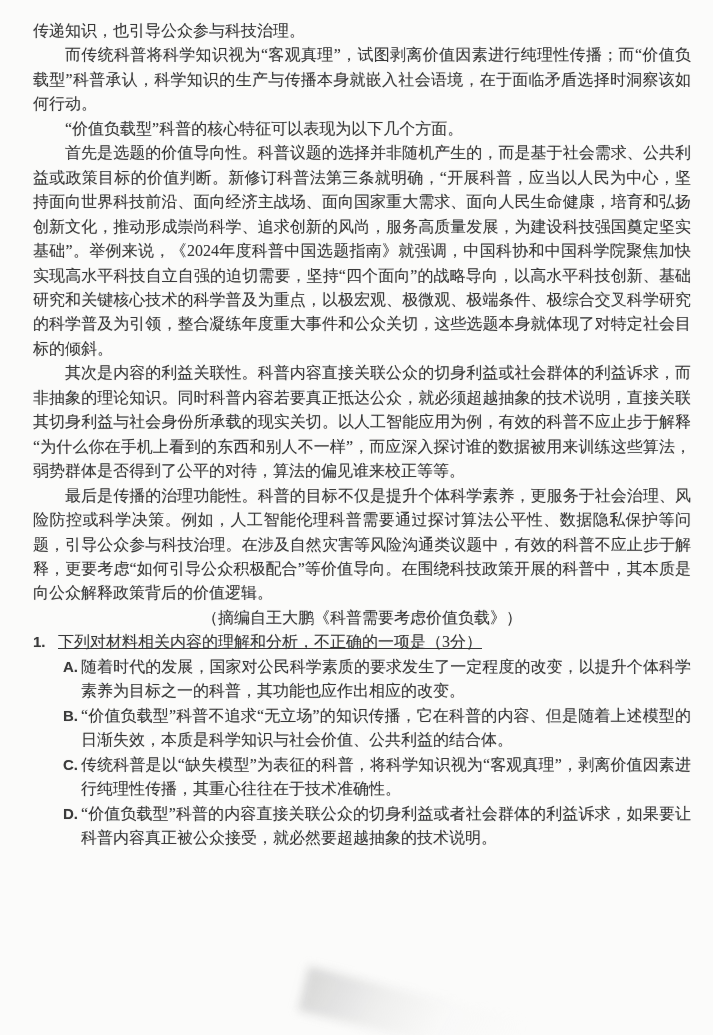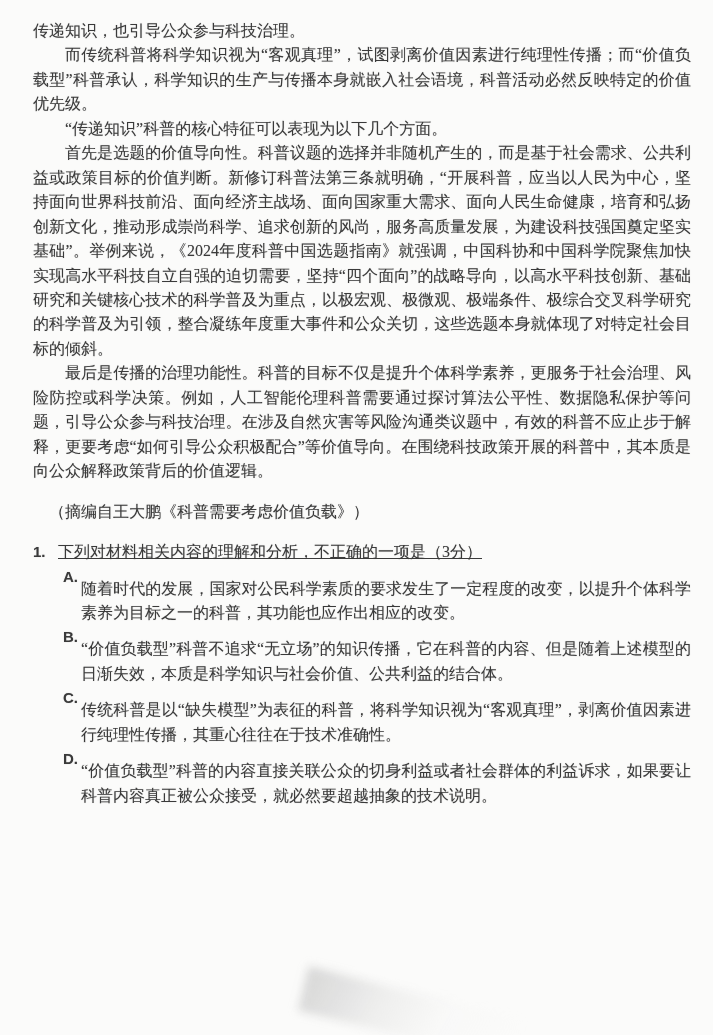--- a/index.html
+++ b/index.html
@@ -17,40 +17,40 @@
     top: 19px;
     left: 33px;
     right: 22px;
     font-size: 16px;
     line-height: 24.45px;
     text-align: justify;
     text-shadow: 0 0 1px rgba(80,80,80,0.35);
   }
   .para { margin: 0; text-indent: 2em; }
   .para.no-indent { text-indent: 0; }
-  .attribution { margin: 16px; text-align: left; text-indent: 0; }
+  .attribution { margin: 0; text-align: center; text-indent: 0; }
   .stem { display: flex; margin: 0; }
   .qnum {
     flex: none;
     width: 25px;
     font-family: "Liberation Sans", sans-serif;
     font-weight: 700;
     font-size: 15px;
   }
   .qtext { flex: 1; text-align: justify; text-decoration: underline; }
   .options { margin: 0; }
   .option { display: flex; padding-left: 30px; }
   .opt-label {
     flex: none;
     width: 18px;
     font-family: "Liberation Sans", sans-serif;
     font-weight: 700;
     font-size: 15px;
   }
-  .opt-text { flex: 1; text-align: justify; margin-top: 12px; }
+  .opt-text { flex: 1; text-align: justify; }
   
   .scan-shadow {
     position: absolute;
     top: 992px;
     left: 300px;
     width: 220px;
     height: 46px;
     background: linear-gradient(105deg,
       rgba(170,170,170,0.45) 0%,
       rgba(205,205,205,0.28) 35%,
@@ -61,23 +61,24 @@
     pointer-events: none;
   }
 </style>
 </head>
 <body>
 
 <div class="page">
   <div class="content">
 
     <p class="para no-indent">传递知识，也引导公众参与科技治理。</p>
-    <p class="para">而传统科普将科学知识视为“客观真理”，试图剥离价值因素进行纯理性传播；而“价值负载型”科普承认，科学知识的生产与传播本身就嵌入社会语境，科普活动必然反映特定的价值优先级。</p>
-    <p class="para">“传递知识”科普的核心特征可以表现为以下几个方面。</p>
+    <p class="para">而传统科普将科学知识视为“客观真理”，试图剥离价值因素进行纯理性传播；而“价值负载型”科普承认，科学知识的生产与传播本身就嵌入社会语境，在于面临矛盾选择时洞察该如何行动。</p>
+    <p class="para">“价值负载型”科普的核心特征可以表现为以下几个方面。</p>
     <p class="para">首先是选题的价值导向性。科普议题的选择并非随机产生的，而是基于社会需求、公共利益或政策目标的价值判断。新修订科普法第三条就明确，“开展科普，应当以人民为中心，坚持面向世界科技前沿、面向经济主战场、面向国家重大需求、面向人民生命健康，培育和弘扬创新文化，推动形成崇尚科学、追求创新的风尚，服务高质量发展，为建设科技强国奠定坚实基础”。举例来说，《2024年度科普中国选题指南》就强调，中国科协和中国科学院聚焦加快实现高水平科技自立自强的迫切需要，坚持“四个面向”的战略导向，以高水平科技创新、基础研究和关键核心技术的科学普及为重点，以极宏观、极微观、极端条件、极综合交叉科学研究的科学普及为引领，整合凝练年度重大事件和公众关切，这些选题本身就体现了对特定社会目标的倾斜。</p>
+    <p class="para">其次是内容的利益关联性。科普内容直接关联公众的切身利益或社会群体的利益诉求，而非抽象的理论知识。同时科普内容若要真正抵达公众，就必须超越抽象的技术说明，直接关联其切身利益与社会身份所承载的现实关切。以人工智能应用为例，有效的科普不应止步于解释“为什么你在手机上看到的东西和别人不一样”，而应深入探讨谁的数据被用来训练这些算法，弱势群体是否得到了公平的对待，算法的偏见谁来校正等等。</p>
     <p class="para">最后是传播的治理功能性。科普的目标不仅是提升个体科学素养，更服务于社会治理、风险防控或科学决策。例如，人工智能伦理科普需要通过探讨算法公平性、数据隐私保护等问题，引导公众参与科技治理。在涉及自然灾害等风险沟通类议题中，有效的科普不应止步于解释，更要考虑“如何引导公众积极配合”等价值导向。在围绕科技政策开展的科普中，其本质是向公众解释政策背后的价值逻辑。</p>
 
     <p class="attribution">（摘编自王大鹏《科普需要考虑价值负载》）</p>
 
     <div class="question">
       <div class="stem">
         <span class="qnum">1.</span>
         <span class="qtext">下列对材料相关内容的理解和分析，不正确的一项是（3分）</span>
       </div>
       <div class="options">

